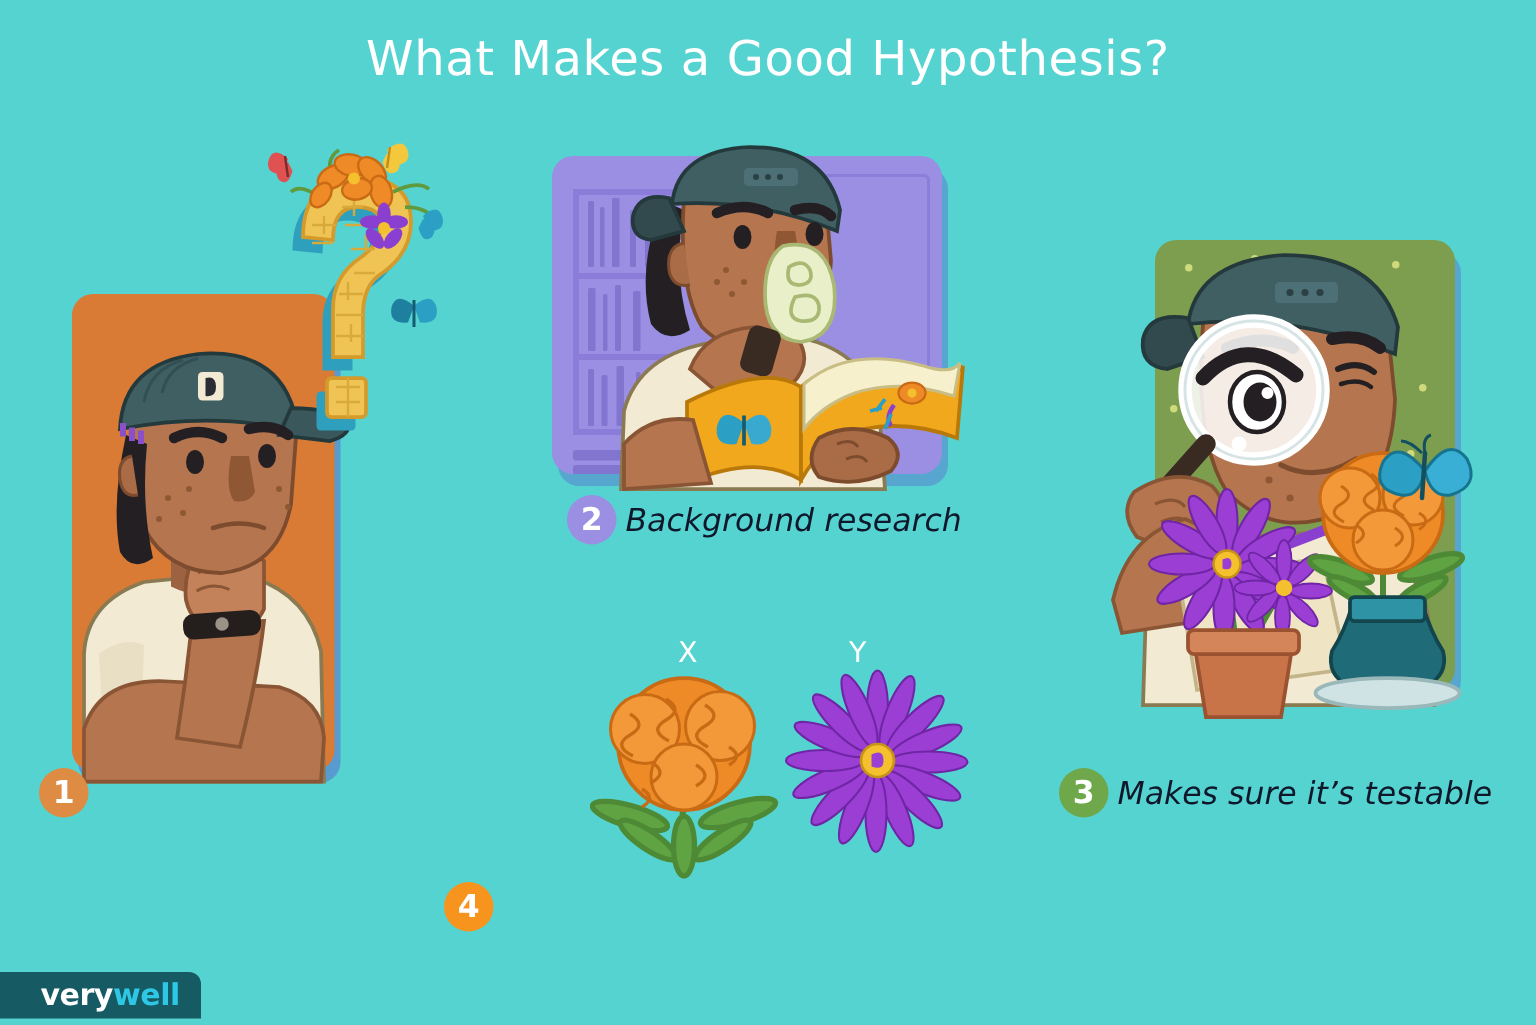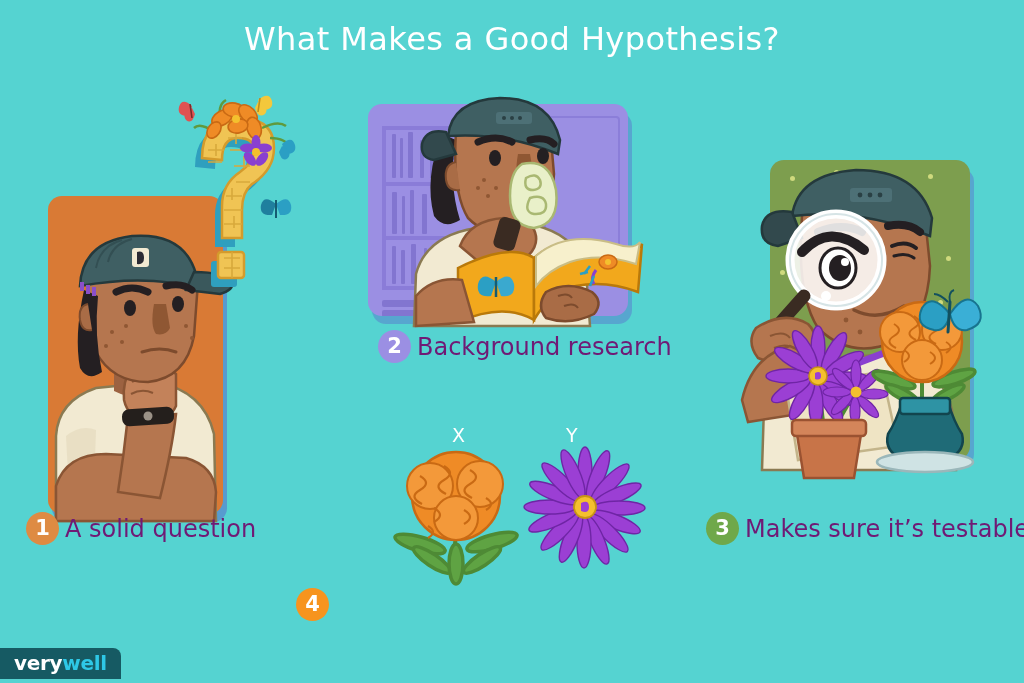--- a/index.html
+++ b/index.html
@@ -21,33 +21,34 @@
 
   
   .step{position:absolute;display:flex;align-items:center;gap:6px;}
   .badge{
     width:33px;height:33px;border-radius:50%;
     display:flex;align-items:center;justify-content:center;
     color:#fff;font-size:21px;font-weight:700;line-height:1;
     font-family:"DejaVu Sans", sans-serif;flex:0 0 auto;
   }
   .step-text{
-    color:#701a75;font-size:24px;font-weight:400;white-space:nowrap;
+    color:#0f172a;font-size:21px;font-weight:400;white-space:nowrap;
     font-family:"DejaVu Sans", sans-serif;
+    font-style:italic;
   }
   #step1{left:26px;top:512px;}
   #step2{left:378px;top:330px;}
   #step3{left:706px;top:512px;}
   #step4{left:296px;top:588px;}
 
   
   .logo{
     position:absolute;left:0px;top:648px;
     background:#165a63;border-radius:0 8px 0 0;
-    padding:5px 14px 6px 14px;
+    padding:5px 14px 6px 27px;
     font-size:20px;font-weight:700;letter-spacing:-.3px;
     font-family:"DejaVu Sans", sans-serif;line-height:1;
   }
   .logo .a{color:#ffffff;}
   .logo .b{color:#2ec8e6;}
 
   
   .xy{position:absolute;color:#ffffff;font-size:19px;font-family:"DejaVu Sans",sans-serif;}
   #letX{left:452px;top:424px;}
   #letY{left:566px;top:424px;}
@@ -515,21 +516,20 @@
           <ellipse cx="-12" cy="-33" rx="7" ry="26" transform="rotate(157 -12 -33)"></ellipse>
         </g>
         <circle cx="0" cy="0" r="11" fill="#f4c02e" stroke="#c79415" stroke-width="1.8"></circle>
         <path d="M-4 -4 q8 -4 8 4 q0 7 -8 4 z" fill="#9b3fd4"></path>
       </g>
     </svg>
   </div>
 
   <div class="step" id="step1">
     <div class="badge" style="background:#de8b43;">1</div>
-    <div class="step-text">A solid question</div>
   </div>
 
   <div class="step" id="step2">
     <div class="badge" style="background:#9b8fe3;">2</div>
     <div class="step-text">Background research</div>
   </div>
 
   <div class="step" id="step3">
     <div class="badge" style="background:#6fa84a;">3</div>
     <div class="step-text">Makes sure it’s testable</div>

